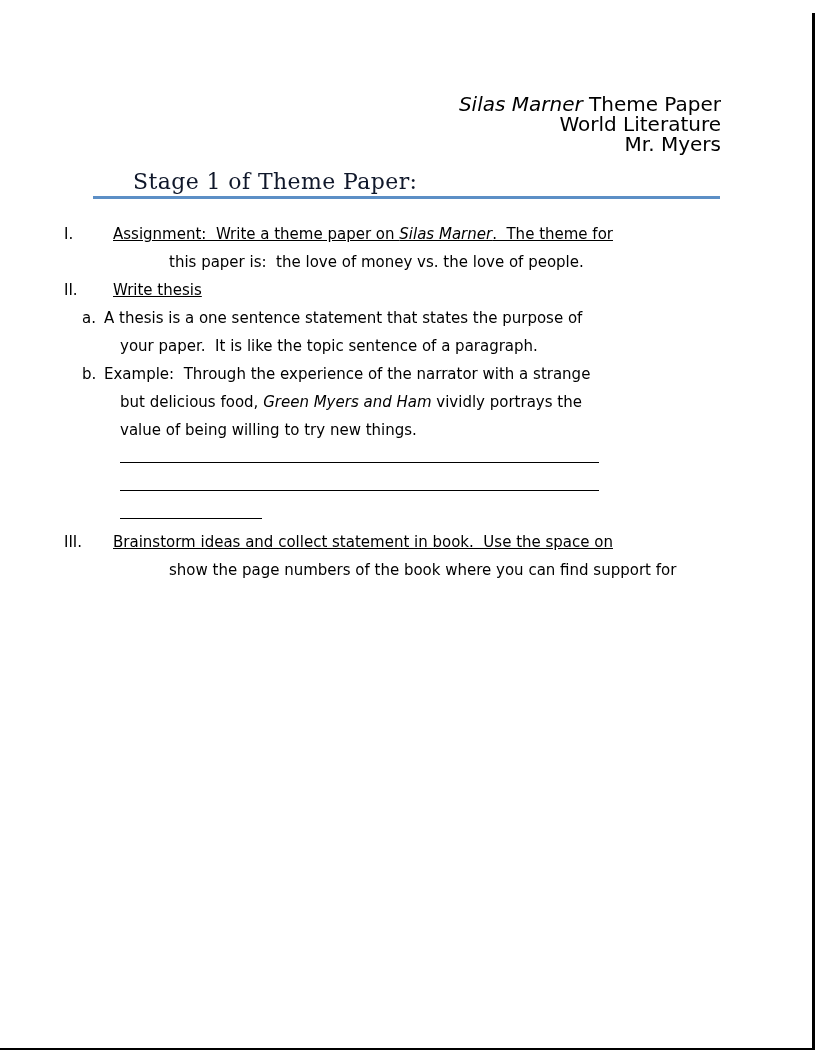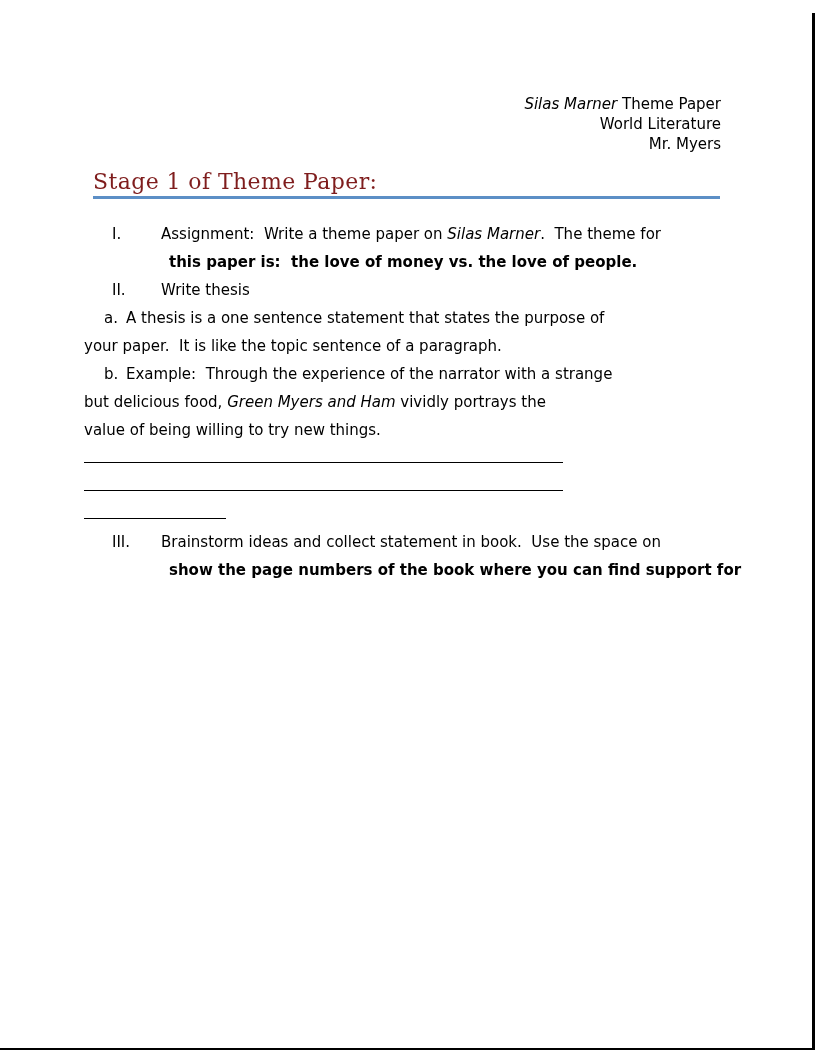--- a/index.html
+++ b/index.html
@@ -24,21 +24,21 @@
     left: 0; top: 1048px;
     width: 815px; height: 2px;
     background: #000000;
   }
   
   .header {
     position: absolute;
     top: 94px;
     right: 96px;
     text-align: right;
-    font-size: 15px;
+    font-size: 20px;
     line-height: 20px;
     white-space: pre;
   }
   
   .title-wrap {
     position: absolute;
     left: 93px;
     top: 169px;
     width: 627px;
     padding-bottom: 1px;
@@ -54,26 +54,26 @@
   }
   
   .content {
     position: absolute;
     left: 0; top: 220px;
     width: 817px;
     font-size: 15px;
     line-height: 28px;
   }
   .row { white-space: pre; height: 28px; }
-  .row.l1       { padding-left: 112px; }
+  .row.l1       { padding-left: 64px; text-decoration: underline; }
   .row.l1 .marker { display: inline-block; width: 49px; }
-  .row.l1c      { padding-left: 169px; font-weight: bold; }
-  .row.l2       { padding-left: 104px; }
+  .row.l1c      { padding-left: 169px; }
+  .row.l2       { padding-left: 82px; }
   .row.l2 .marker { display: inline-block; width: 22px; }
-  .row.l2c      { padding-left: 84px; }
+  .row.l2c      { padding-left: 120px; }
   .row i { font-style: italic; }
   .fill-line {
     display: inline-block;
     width: 416px;
     margin-left: 7px;
     border-bottom: 1.5px solid #000000;
   }
   .blank-line {
     display: inline-block;
     border-bottom: 1.5px solid #000000;
@@ -84,21 +84,21 @@
 </head>
 <body>
 
 <div class="page">
   <div class="edge-right"></div>
   <div class="edge-bottom"></div>
 
   <div class="header" id="header"><div><i>Silas Marner</i><span> Theme Paper</span></div><div><span>World Literature</span></div><div><span>Mr. Myers</span></div></div>
 
   <div class="title-wrap" id="title-wrap" style="border-bottom-color: rgb(92, 143, 198);">
-    <div class="title-text" id="title-text" style="color: #7f1d1d;">Stage 1 of Theme Paper:</div>
+    <div class="title-text" id="title-text" style="color: #0f172a; margin-left: 40px;">Stage 1 of Theme Paper:</div>
   </div>
 
   <div class="content" id="content">
       <div class="row l1"><span class="marker">I.</span><span>Assignment:  Write a theme paper on </span><i>Silas Marner</i><span>.  The theme for</span></div>
       <div class="row l1c"><span>this paper is:  the love of money vs. the love of people.</span></div>
       <div class="row l1"><span class="marker">II.</span><span>Write thesis</span></div>
       <div class="row l2"><span class="marker">a.</span><span>A thesis is a one sentence statement that states the purpose of</span></div>
       <div class="row l2c"><span>your paper.  It is like the topic sentence of a paragraph.</span></div>
       <div class="row l2"><span class="marker">b.</span><span>Example:  Through the experience of the narrator with a strange</span></div>
       <div class="row l2c"><span>but delicious food, </span><i>Green Myers and Ham</i><span> vividly portrays the</span></div>

